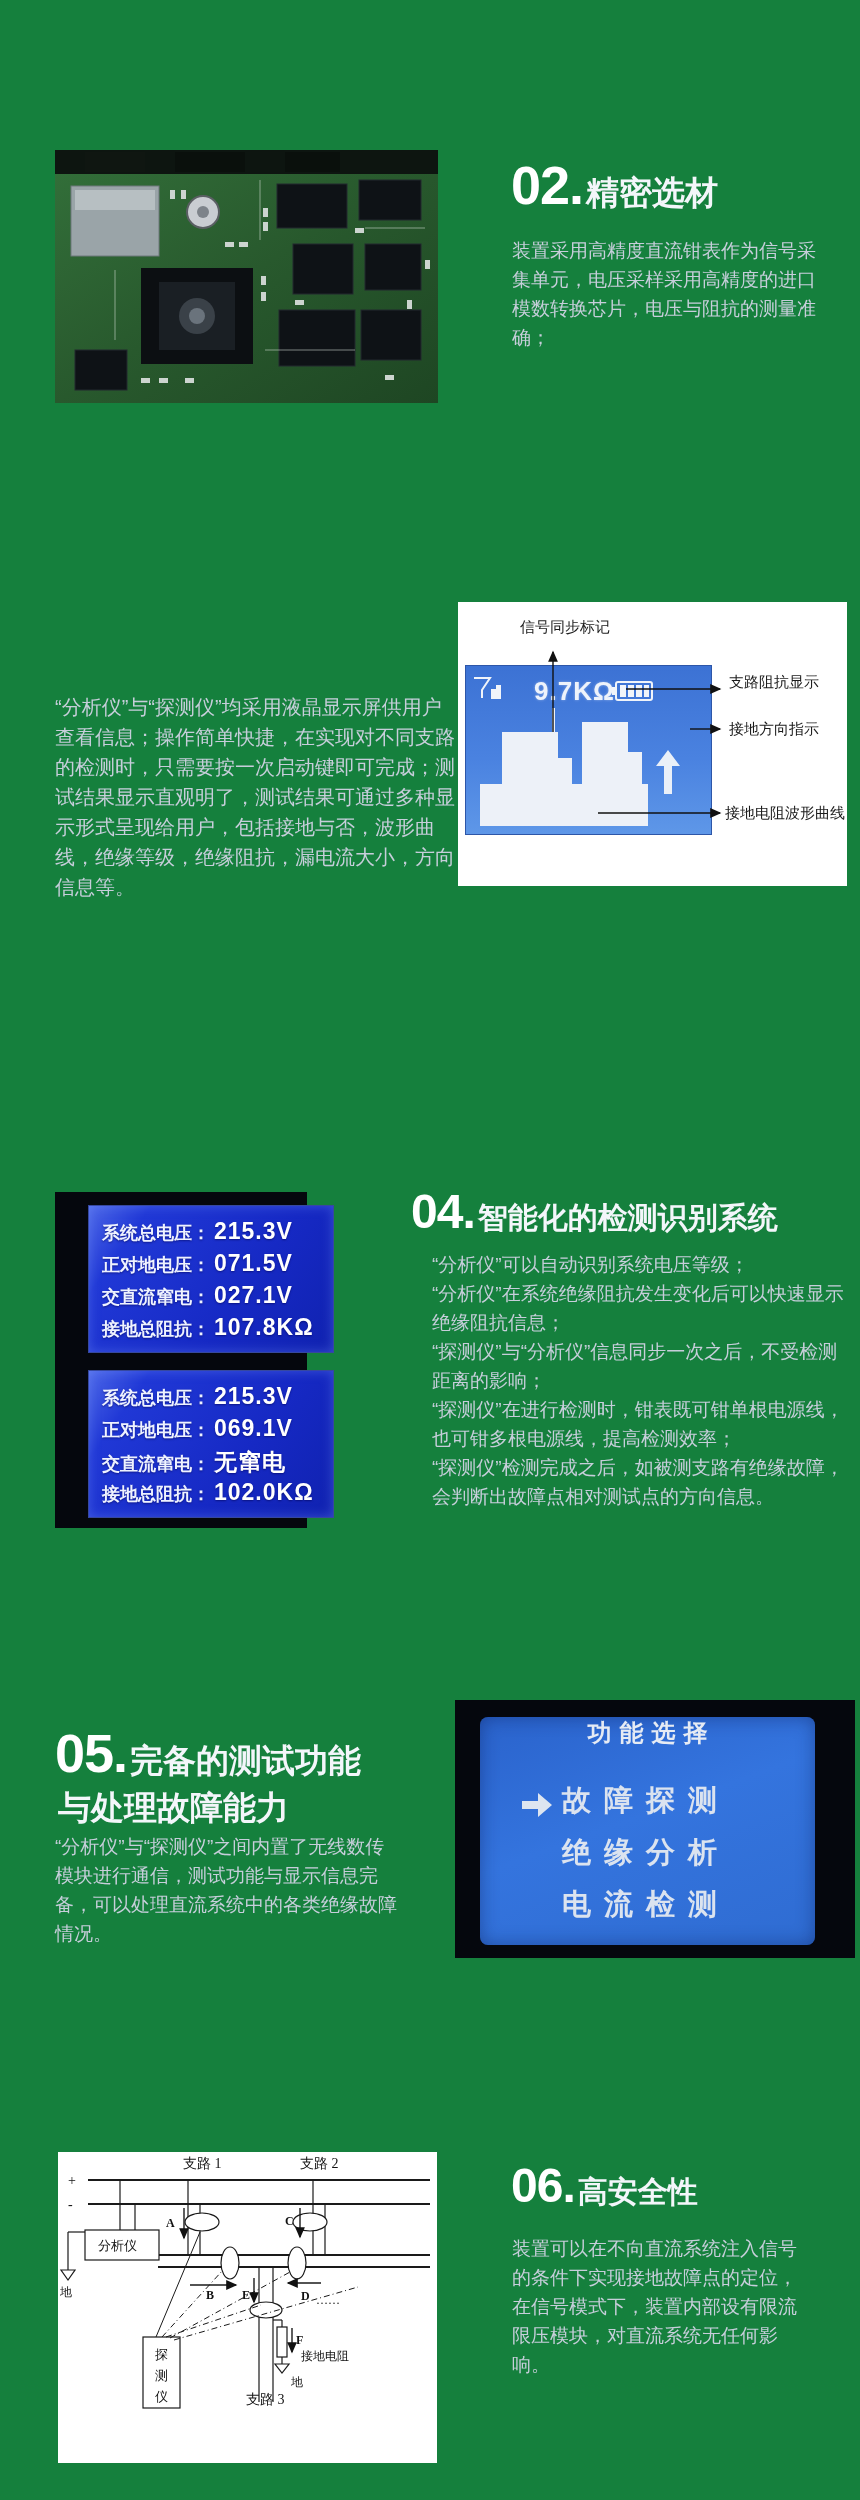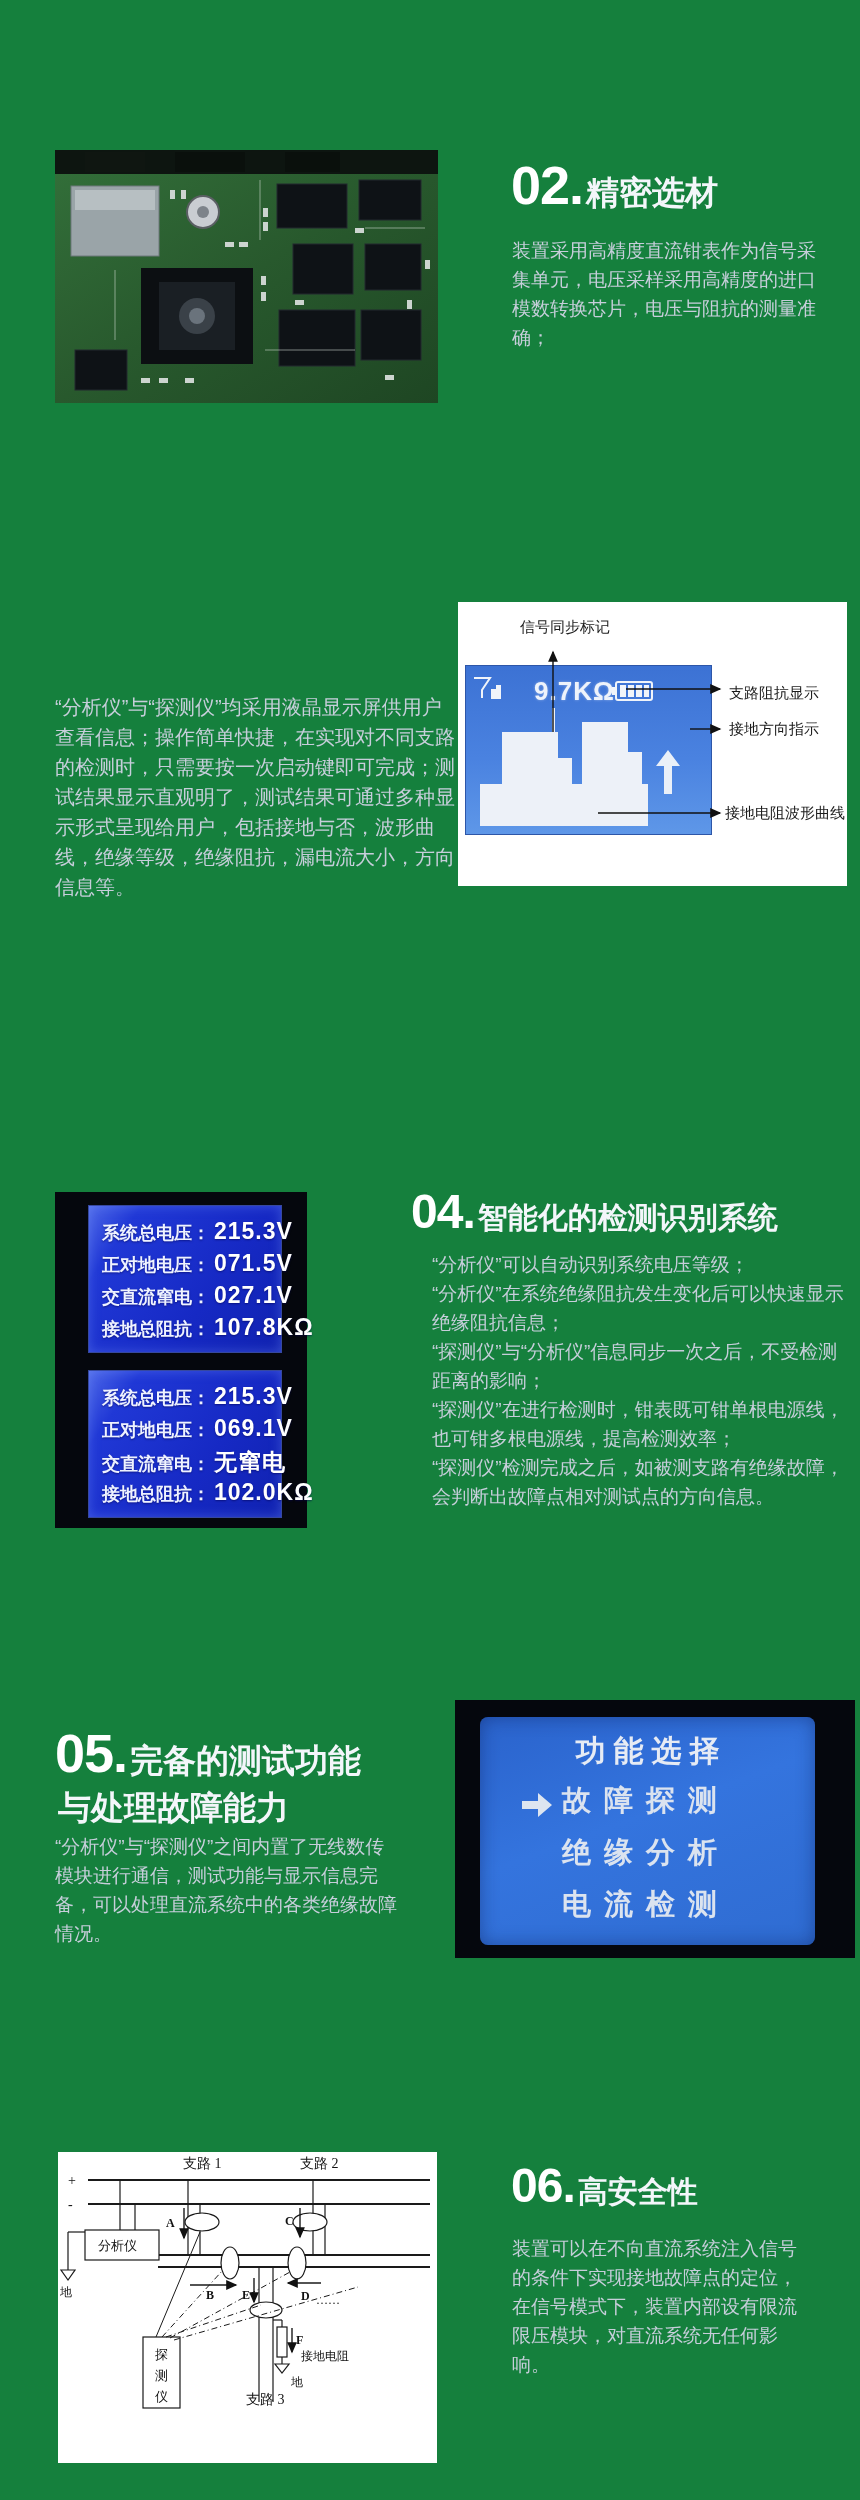--- a/index.html
+++ b/index.html
@@ -27,33 +27,33 @@
   .lcd3 { position:absolute; left:7px; top:63px; width:247px; height:170px;
           background:linear-gradient(180deg,#3c72d4 0%,#4a82e0 55%,#5e97e8 100%);
           border:1px solid #2d56a8; }
   .lcd3-reading { position:absolute; left:68px; top:10px; font-size:26px; font-weight:bold;
                   color:#eef3fb; letter-spacing:1px; text-shadow:0 0 3px rgba(255,255,255,.4); }
   .ann { position:absolute; font-family:"Liberation Serif","DejaVu Serif",serif;
          font-size:15px; color:#1b1b1b; white-space:nowrap; }
 
   
   .photo-block { background:#05070d; }
-  .lcd4 { position:absolute; width:194px; height:148px; padding-top:12px;
+  .lcd4 { position:absolute; width:246px; height:148px; padding-top:12px;
           background:linear-gradient(125deg,#4d68e8 0%,#2038d6 18%,#1629c4 62%,#1022b0 100%);
           border:1px solid #36489f; box-shadow:inset 0 0 12px rgba(130,160,255,.35); }
   .lcd4 .row { display:flex; align-items:baseline; height:32px; padding-left:13px; white-space:nowrap; }
   .lcd4 .lab { font-size:18px; font-weight:bold; color:#eef2ff; text-shadow:0 1px 2px rgba(0,0,80,.55); }
   .lcd4 .val { font-size:23px; font-weight:bold; color:#ffffff; margin-left:4px; letter-spacing:1px;
                text-shadow:0 1px 2px rgba(0,0,80,.55); }
 
   
   .lcd5 { position:absolute; left:25px; top:17px; width:335px; height:228px; border-radius:8px;
           background:linear-gradient(160deg,#2a63cc 0%,#3474de 45%,#2f6cd2 100%);
           box-shadow:inset 0 0 18px rgba(10,30,90,.45); }
-  .menu-title { text-align:center; padding-top:14px; padding-left:8px; font-size:30px;
+  .menu-title { text-align:center; padding-left:8px; font-size:24px;
                 letter-spacing:8px; font-weight:bold; color:#e6ebf4; }
   .menu-item { position:absolute; left:82px; font-size:29px; letter-spacing:13px;
                font-weight:bold; color:#dbe3ef; white-space:nowrap; }
 
   
   .dtext { font-family:"Liberation Serif","DejaVu Serif",serif; }
 </style>
 </head>
 <body>
 
@@ -169,21 +169,21 @@
       </defs>
       <g stroke="#111" stroke-width="1.4" fill="none">
         <line x1="95" y1="130" x2="95" y2="50" marker-end="url(#mk1)"></line>
         <line x1="168" y1="87" x2="262" y2="87" marker-end="url(#mk1)"></line>
         <line x1="232" y1="127" x2="262" y2="127" marker-end="url(#mk1)"></line>
         <line x1="140" y1="211" x2="262" y2="211" marker-end="url(#mk1)"></line>
       </g>
     </svg>
 
     <div class="ann" style="left:62px; top:16px;">信号同步标记</div>
-    <div class="ann" style="left:271px; top:82px;">支路阻抗显示</div>
+    <div class="ann" style="left:271px; top:71px;">支路阻抗显示</div>
     <div class="ann" style="left:271px; top:118px;">接地方向指示</div>
     <div class="ann" style="left:267px; top:202px;">接地电阻波形曲线</div>
   </div>
 
   <div class="abs photo-block" style="left:55px; top:1192px; width:252px; height:336px;">
     <div class="lcd4" style="left:33px; top:13px;">
       <div class="row">
         <span class="lab">系统总电压：</span>
         <span class="val">215.3V</span>
       </div>

